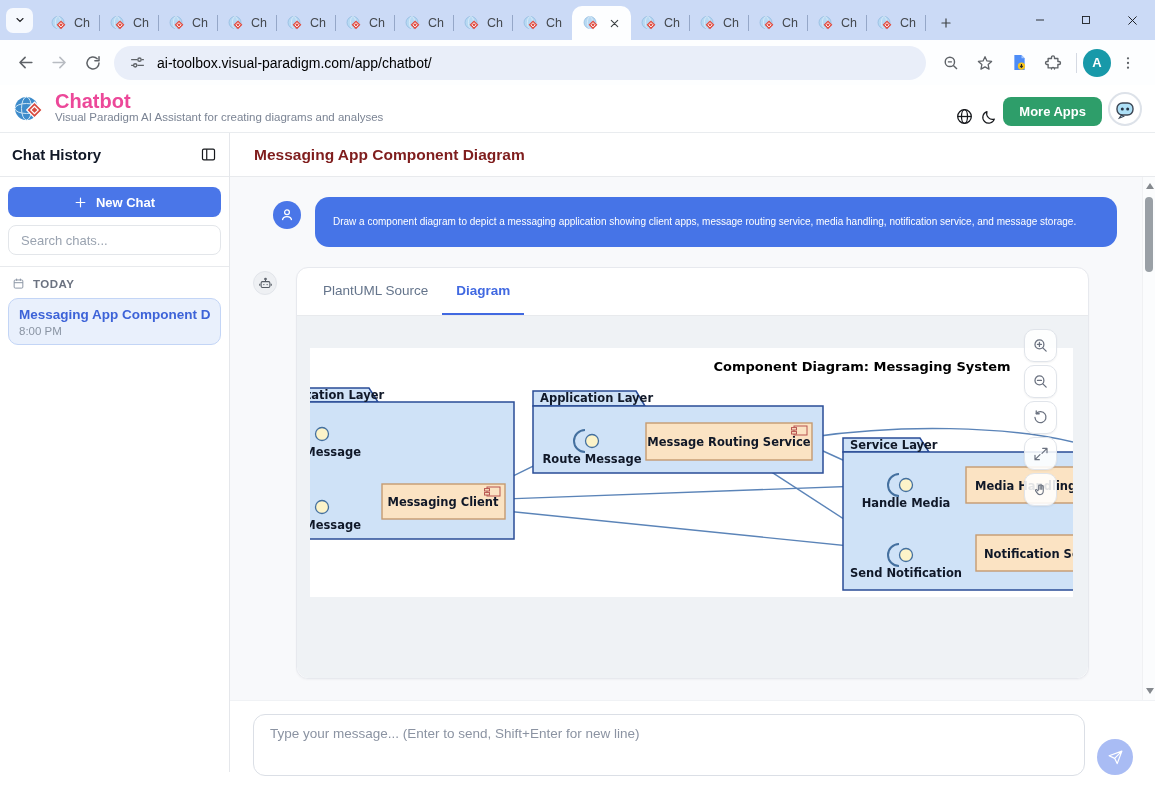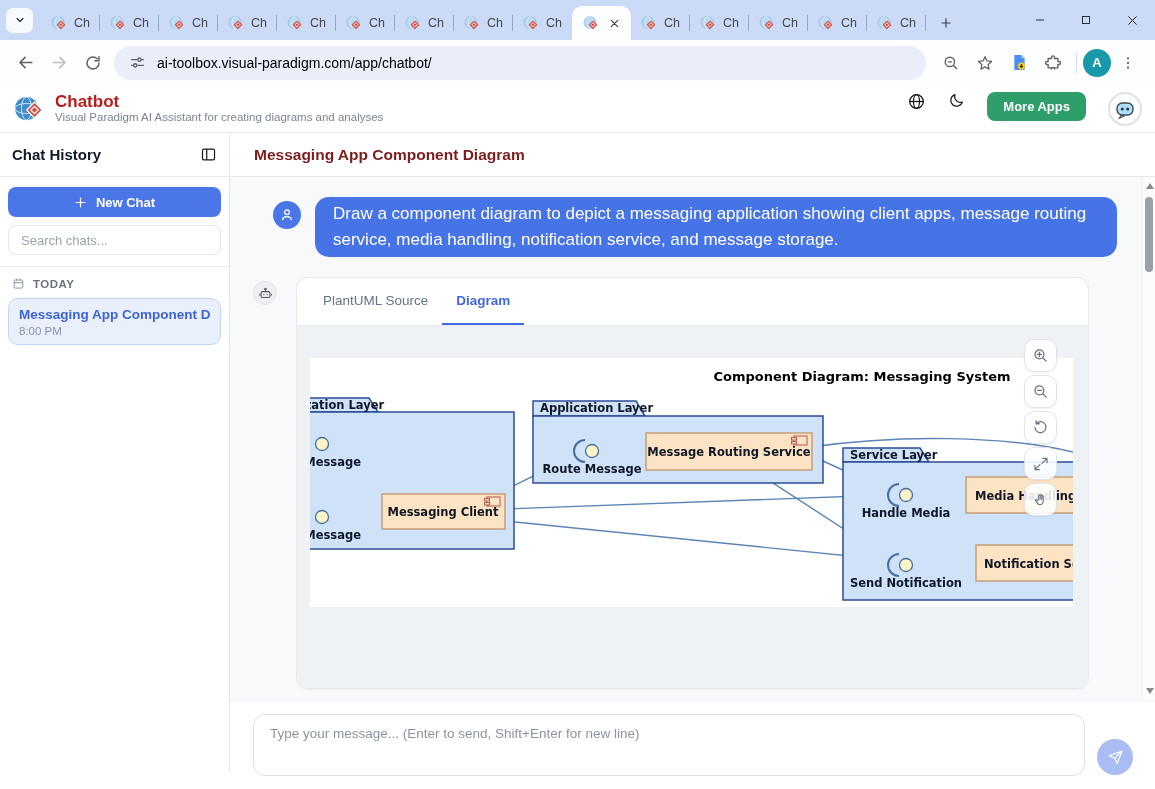--- a/index.html
+++ b/index.html
@@ -25,23 +25,23 @@
   .toolbar { height:45px; background:#fdfeff; display:flex; align-items:center; padding:0 10px 0 8px; flex:none; }
   .navbtn { width:34px; height:34px; border:none; background:transparent; border-radius:50%; display:flex; align-items:center; justify-content:center; cursor:pointer; flex:none; }
   .omnibox { flex:1; height:34px; background:#e9eef9; border-radius:17px; display:flex; align-items:center; padding:0 15px; gap:11px; margin:0 8px 0 4px; cursor:text; min-width:0; }
   .url { font-size:14px; color:#000000; white-space:nowrap; }
   .sep { width:1px; height:20px; background:#d5dae3; margin:0 6px; }
   .avatarbtn { width:28px; height:28px; border-radius:50%; background:#1899a9; color:#fff; font-size:13px; font-weight:bold; border:none; display:flex; align-items:center; justify-content:center; cursor:pointer; flex:none; }
 
   
   .appheader { height:48px; background:#fff; border-bottom:1px solid #e9ecef; display:flex; align-items:center; padding:0 13px; flex:none; }
   .apptitles { margin-left:10px; }
-  .apptitle { font-size:17px; font-weight:bold; color:#b91c1c; line-height:17px; }
+  .apptitle { font-size:20px; font-weight:bold; color:#ec4899; line-height:17px; }
   .appsub { font-size:11.5px; color:#7b8494; line-height:14px; }
-  .hdr-right { margin-left:auto; display:flex; align-items:flex-start; gap:22px; }
+  .hdr-right { margin-left:auto; display:flex; align-items:flex-end; gap:6px; }
   .iconbtn { border:none; background:transparent; display:flex; align-items:center; justify-content:center; cursor:pointer; padding:0; }
   .moreapps { background:#2e9e6a; color:#fff; font-size:13px; font-weight:bold; border:none; border-radius:8px; padding:0 16px; height:29px; cursor:pointer; font-family:inherit; }
   .mascot { width:34px; height:34px; border-radius:50%; border:2px solid #dde2e9; background:#fff; display:flex; align-items:center; justify-content:center; padding:0; cursor:pointer; }
 
   
   .content { flex:1; display:flex; min-height:0; }
   .sidebar { width:230px; flex:none; background:#fff; border-right:1px solid #e5e7eb; display:flex; flex-direction:column; }
   .sb-head { height:44px; border-bottom:1px solid #e8eaed; display:flex; align-items:center; padding:0 10px 0 12px; flex:none; }
   .sb-title { font-size:15px; font-weight:bold; color:#111827; flex:1; }
   .sb-toggle { border:none; background:transparent; cursor:pointer; display:flex; padding:2px; }
@@ -53,21 +53,21 @@
   .chat-item { margin:1px 8px; background:#e9f0fc; border:1px solid #c3d5f6; border-radius:10px; padding:8px 10px 7px; cursor:pointer; }
   .chat-title { color:#3d63d8; font-size:13.5px; font-weight:600; white-space:nowrap; overflow:hidden; }
   .chat-time { color:#8a94a3; font-size:11.5px; margin-top:3px; }
 
   .main { flex:1; display:flex; flex-direction:column; min-width:0; background:#fff; }
   .main-head { height:44px; border-bottom:1px solid #e8eaed; display:flex; align-items:center; padding:0 24px; font-size:15.5px; font-weight:bold; color:#7f1d1d; flex:none; }
   .scrollarea { position:relative; height:523px; background:#f8f9fb; overflow:hidden; flex:none; }
 
   .userrow { display:flex; gap:14px; margin:20px 38px 0 43px; align-items:flex-start; }
   .uavatar { width:28px; height:28px; border-radius:50%; background:#4a76e8; display:flex; align-items:center; justify-content:center; flex:none; margin-top:4px; }
-  .bubble { flex:1; background:#4674e7; color:#fff; border-radius:14px; padding:4px 18px; font-size:17px; line-height:26px; }
+  .bubble { flex:1; background:#4674e7; color:#fff; border-radius:14px; padding:12px 18px; font-size:10px; line-height:26px; }
 
   .botrow { display:flex; gap:19px; margin:20px 66px 0 23px; align-items:flex-start; }
   .bavatar { width:24px; height:24px; border-radius:50%; background:#eef0f3; border:1px solid #e2e5ea; display:flex; align-items:center; justify-content:center; flex:none; margin-top:4px; }
   .card { flex:1; background:#fff; border:1px solid #e7e9ee; border-radius:12px; height:412px; box-shadow:0 1px 2px rgba(20,30,60,.04); min-width:0; }
   .tabsbar { height:48px; border-bottom:1px solid #e8eaed; display:flex; align-items:stretch; padding-left:12px; }
   .dtab { padding:0 14px; display:flex; align-items:center; font-size:13.5px; color:#64748b; border:none; background:transparent; font-family:inherit; border-bottom:2px solid transparent; cursor:pointer; }
   .dtab.active { color:#4169e1; font-weight:bold; border-bottom-color:#4169e1; }
   .card-body { position:relative; height:362px; background:#eff2f5; border-radius:0 0 12px 12px; overflow:hidden; }
   .canvas { position:absolute; left:13px; top:32px; width:763px; height:249px; background:#fff; cursor:grab; }
   .controls { position:absolute; right:31px; top:13px; display:flex; flex-direction:column; gap:3px; }

